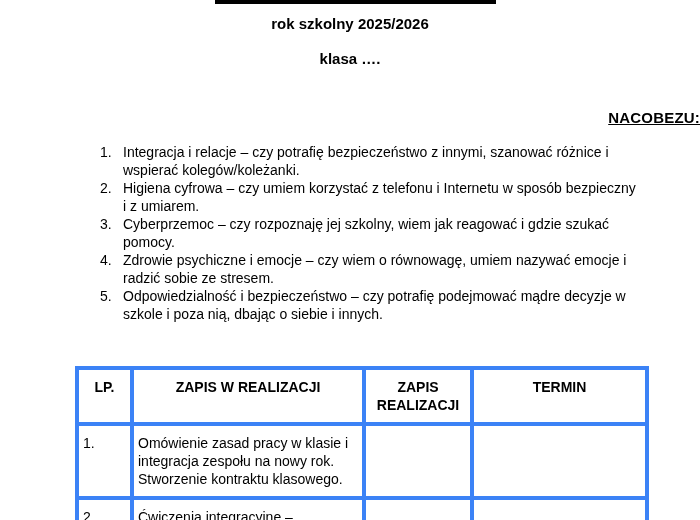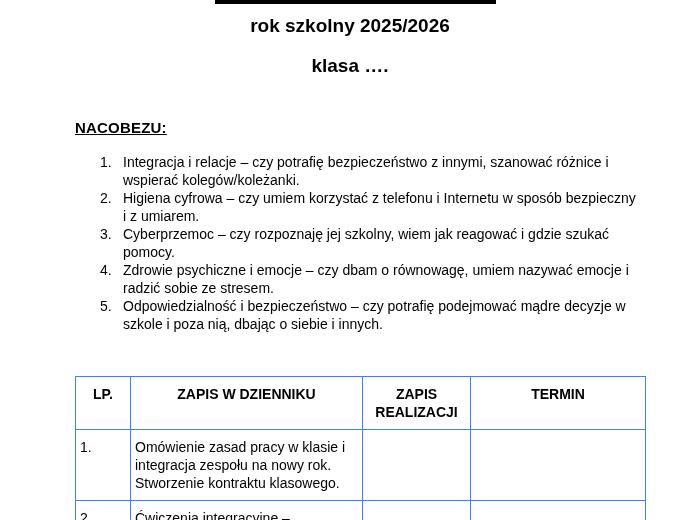--- a/index.html
+++ b/index.html
@@ -9,46 +9,47 @@
     font-family:"Liberation Sans", sans-serif;
     color:#000;
     overflow:hidden;
     position:relative;
   }
   .title-underline {
     position:absolute; top:0; left:215px;
     width:281px; height:4px; background:#000;
   }
   .center-line {
-    text-align:center; font-weight:bold; font-size:19px;
+    text-align:center; font-weight:bold; font-size:15px;
   }
   .line1 { padding-top:15px; }
   .line2 { margin-top:18px;text-align:center; }
   .section-heading {
     margin:42px 0 0 75px;
     font-size:15px; font-weight:bold;
     text-decoration:underline;
     letter-spacing:0.2px;
+    text-align:right;
   }
   .goal-list {
     margin:17px 60px 0 100px;
     font-size:14px; line-height:18px;
   }
   .goal-item { display:flex; }
   .goal-num { width:23px; flex:0 0 23px; }
   .goal-text { flex:1; }
   table.schedule {
     margin:43px 0 0 75px;
     border-collapse:collapse;
     width:570px;
     font-size:14px;
     table-layout:fixed;
   }
   table.schedule th, table.schedule td {
-    border:1px solid #3b82f6;
+    border:4px solid #3b82f6;
     vertical-align:top;
     line-height:18px;
     padding:8px 4px;
   }
   table.schedule th {
     font-weight:bold; text-align:center;
     height:39px;
   }
   .col-lp { width:55px; }
   .col-zapis { width:232px; }
@@ -75,39 +76,39 @@
   <div class="goal-item">
     <span class="goal-num">2.</span>
     <span class="goal-text">Higiena cyfrowa – czy umiem korzystać z telefonu i Internetu w sposób bezpieczny i z umiarem.</span>
   </div>
   <div class="goal-item">
     <span class="goal-num">3.</span>
     <span class="goal-text">Cyberprzemoc – czy rozpoznaję jej szkolny, wiem jak reagować i gdzie szukać pomocy.</span>
   </div>
   <div class="goal-item">
     <span class="goal-num">4.</span>
-    <span class="goal-text">Zdrowie psychiczne i emocje – czy dbam o równowagę, umiem nazywać emocje i radzić sobie ze stresem.</span>
+    <span class="goal-text">Zdrowie psychiczne i emocje – czy wiem o równowagę, umiem nazywać emocje i radzić sobie ze stresem.</span>
   </div>
   <div class="goal-item">
     <span class="goal-num">5.</span>
     <span class="goal-text">Odpowiedzialność i bezpieczeństwo – czy potrafię podejmować mądre decyzje w szkole i poza nią, dbając o siebie i innych.</span>
   </div>
 </div>
 
 <table class="schedule">
   <colgroup>
     <col class="col-lp">
       <col class="col-zapis">
       <col class="col-termin">
       <col class="col-uwagi">
   </colgroup>
   <thead>
     <tr>
       <th>LP.</th>
-      <th>ZAPIS W DZIENNIKU</th>
+      <th>ZAPIS W REALIZACJI</th>
       <th>ZAPIS REALIZACJI</th>
       <th>TERMIN</th>
     </tr>
   </thead>
   <tbody>
     <tr class="body-row">
       <td>1.</td>
       <td>Omówienie zasad pracy w klasie i integracja zespołu na nowy rok. Stworzenie kontraktu klasowego.</td>
       <td></td>
       <td></td>

